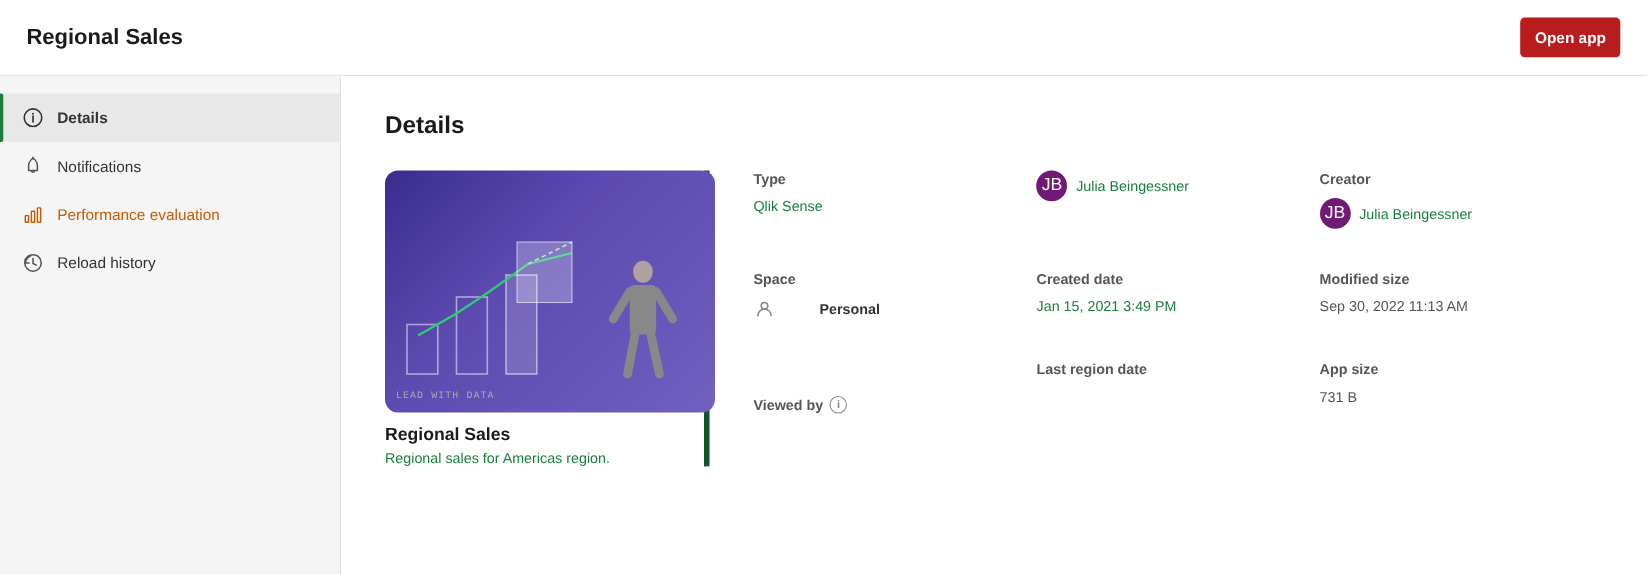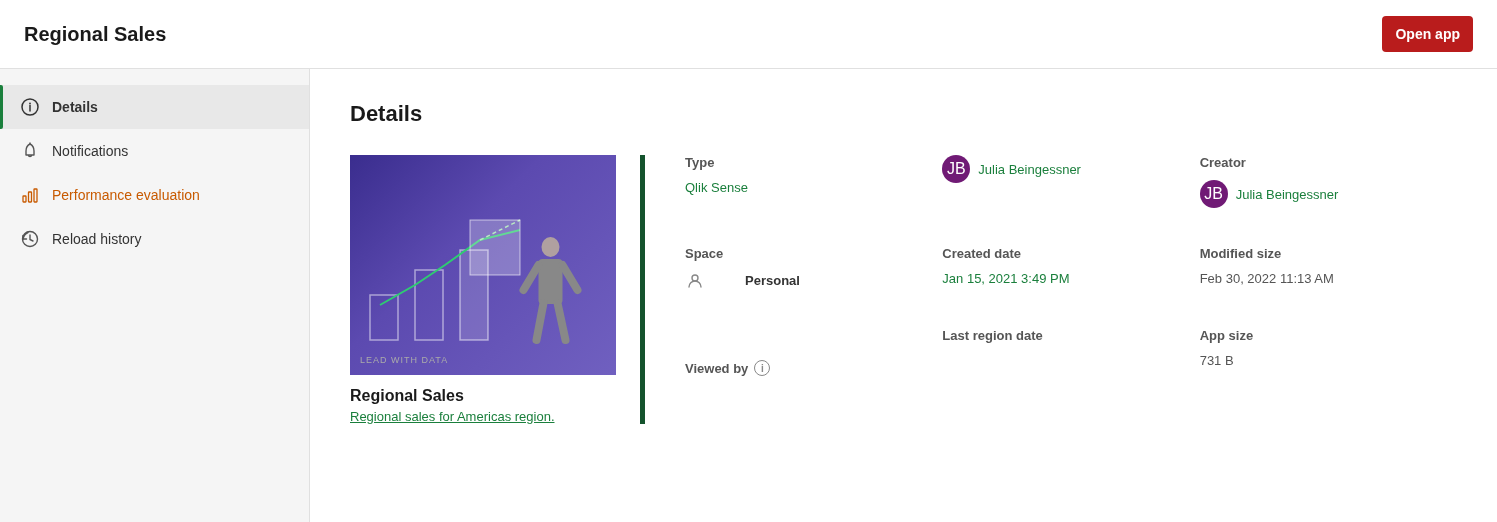--- a/index.html
+++ b/index.html
@@ -91,29 +91,30 @@
       display: flex;
       gap: 40px;
     }
 
     .app-thumbnail {
       width: 250px;
       min-width: 220px;
       flex-shrink: 0;
     }
     .thumbnail-image {
-      width: 266px;
+      width: 300px;
       height: 220px;
       background: linear-gradient(135deg, #3a2d8e 0%, #5c4ab0 40%, #7060c0 100%);
-      border-radius: 0;
+      border-radius: 12px;
       overflow: hidden;
       position: relative;
       display: flex;
       align-items: flex-end;
       justify-content: flex-start;
+      font-family: Liberation Mono, monospace;
     }
     .thumbnail-label {
       position: absolute;
       bottom: 10px;
       left: 10px;
       font-size: 9px;
       color: #aaa;
       letter-spacing: 1px;
       text-transform: uppercase;
     }
@@ -133,21 +134,20 @@
     .app-name {
       font-size: 16px;
       font-weight: 600;
       margin-top: 12px;
       color: #1a1a1a;
     }
     .app-description {
       font-size: 13px;
       color: #1a7f3c;
       margin-top: 4px;
-      text-decoration: underline;
     }
 
     .details-grid {
       flex: 1;
       display: grid;
       grid-template-columns: 1fr 1fr 1fr;
       gap: 0;
       border-left: 5px solid #14532d;
       padding-left: 40px;
     }
@@ -358,21 +358,21 @@
           </div>
         </div>
 
         <div class="detail-block">
           <div class="detail-label">Created date</div>
           <div class="detail-value date-link">Jan 15, 2021 3:49 PM</div>
         </div>
 
         <div class="detail-block">
           <div class="detail-label">Modified size</div>
-          <div class="detail-value">Feb 30, 2022 11:13 AM</div>
+          <div class="detail-value">Sep 30, 2022 11:13 AM</div>
         </div>
 
         <div class="detail-block">
           <div class="detail-label viewed-row">
             <span>Viewed by</span>
             <span class="info-circle">i</span>
           </div>
         </div>
 
         <div class="detail-block">

